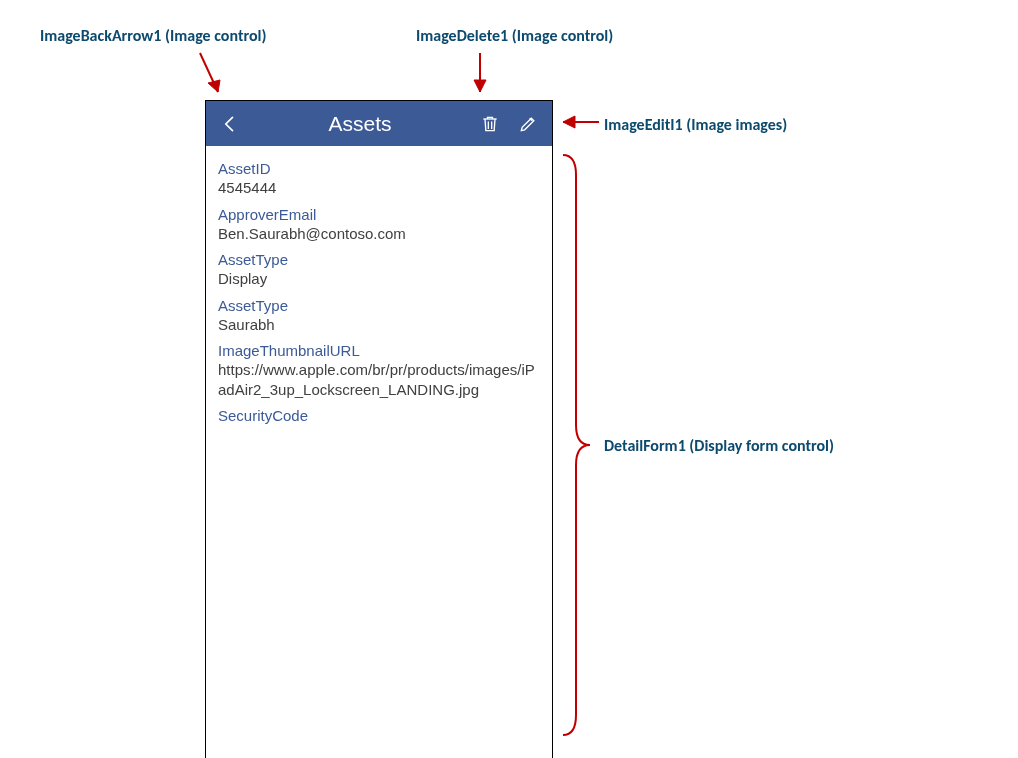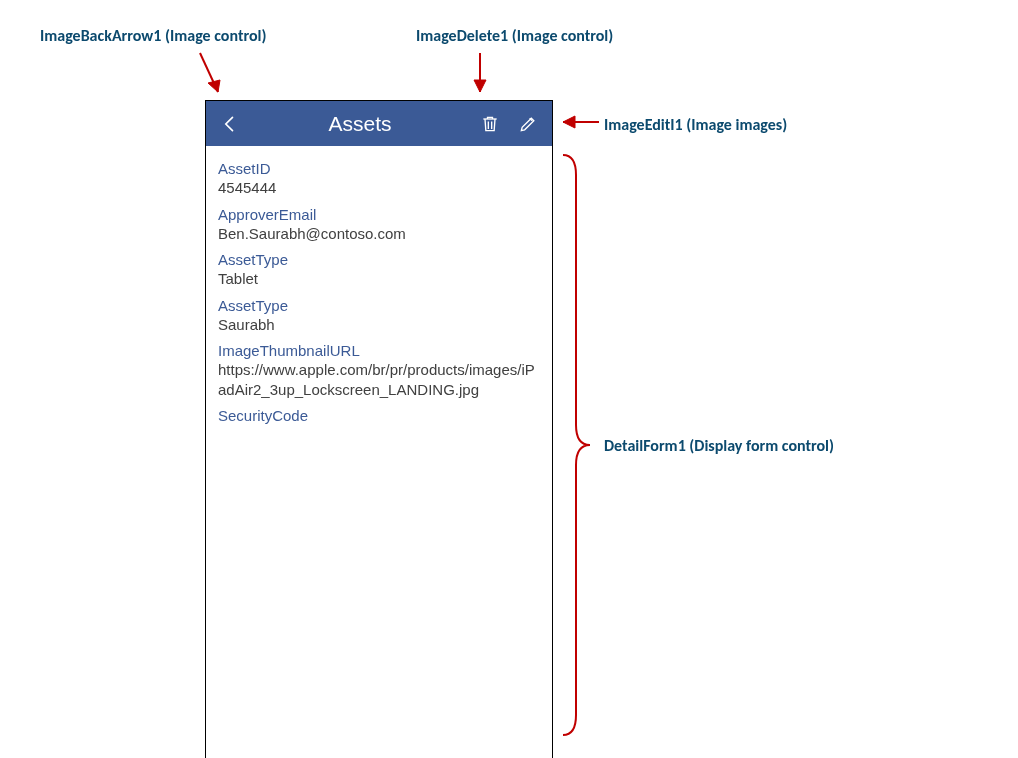--- a/index.html
+++ b/index.html
@@ -148,21 +148,21 @@
       <div class="field-value">4545444</div>
     </div>
 
     <div class="field">
       <div class="field-label">ApproverEmail</div>
       <div class="field-value">Ben.Saurabh@contoso.com</div>
     </div>
 
     <div class="field">
       <div class="field-label">AssetType</div>
-      <div class="field-value">Tablet</div>
+      <div class="field-value">Display</div>
     </div>
 
     <div class="field">
       <div class="field-label">AssetType</div>
       <div class="field-value">Saurabh</div>
     </div>
 
 
     <div class="field">
       <div class="field-label">ImageThumbnailURL</div>

